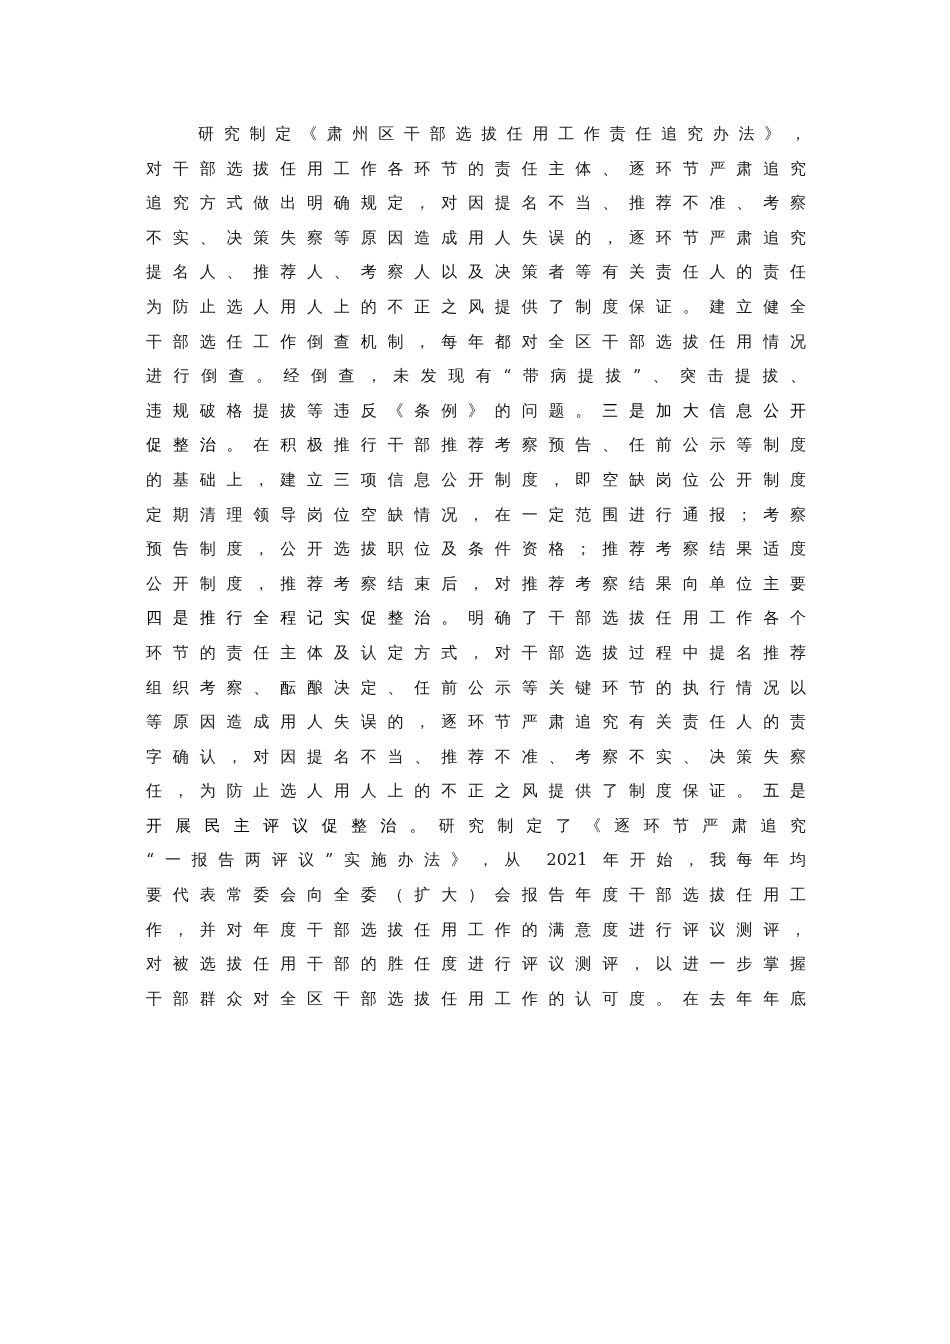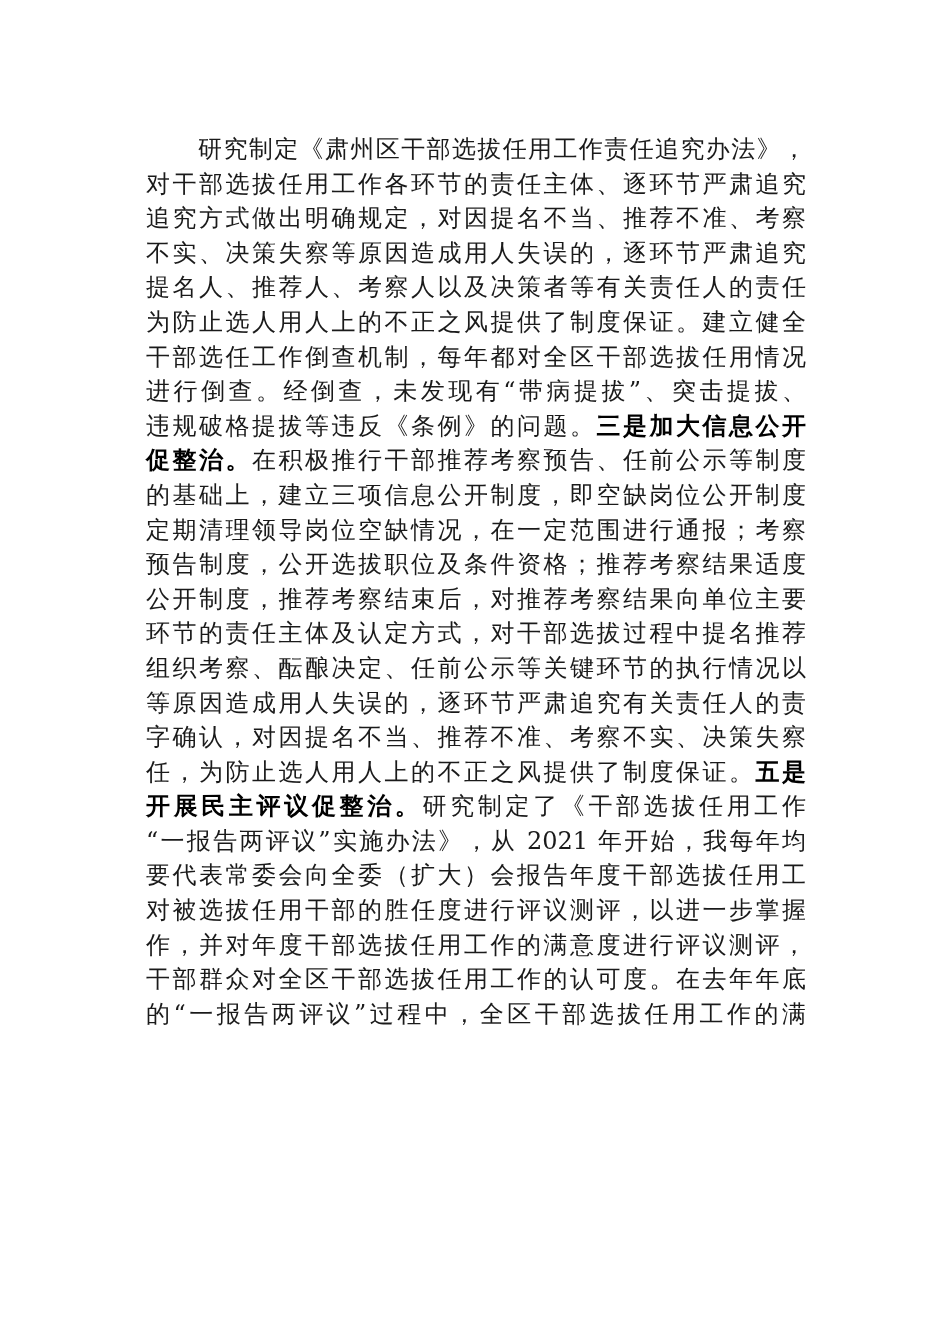--- a/index.html
+++ b/index.html
@@ -19,40 +19,39 @@
     width: 950px;
     height: 1344px;
     background: #ffffff;
   }
   .body-text {
     position: absolute;
     left: 146px;
     top: 117px;
     width: 660px;
     font-family: "DejaVu Serif", "Liberation Serif", serif;
-    font-size: 24px;
+    font-size: 16px;
     color: #1a1a1a;
-    margin-top: 15px;
   }
   .line {
     display: block;
     height: 34.6px;
     line-height: 34.6px;
     white-space: nowrap;
     text-align: justify;
     text-align-last: justify;
   }
   .line.last {
     text-align-last: left;
   }
   .line.indent {
     padding-left: 52px;
   }
   .seg-bold {
-    font-weight: bold;
+    font-weight: normal;
     font-family: "DejaVu Sans", "Liberation Sans", sans-serif;
     color: #000000;
   }
 </style>
 </head>
 <body>
 
 <div class="page">
   <div class="body-text" id="body-text">
       <span class="line indent"><span>研究制定《肃州区干部选拔任用工作责任追究办法》，</span></span>
@@ -62,26 +61,26 @@
       <span class="line"><span>提名人、推荐人、考察人以及决策者等有关责任人的责任</span></span>
       <span class="line"><span>为防止选人用人上的不正之风提供了制度保证。建立健全</span></span>
       <span class="line"><span>干部选任工作倒查机制，每年都对全区干部选拔任用情况</span></span>
       <span class="line"><span>进行倒查。经倒查，未发现有“带病提拔”、突击提拔、</span></span>
       <span class="line"><span>违规破格提拔等违反《条例》的问题。</span><span class="seg-bold">三是加大信息公开</span></span>
       <span class="line"><span class="seg-bold">促整治。</span><span>在积极推行干部推荐考察预告、任前公示等制度</span></span>
       <span class="line"><span>的基础上，建立三项信息公开制度，即空缺岗位公开制度</span></span>
       <span class="line"><span>定期清理领导岗位空缺情况，在一定范围进行通报；考察</span></span>
       <span class="line"><span>预告制度，公开选拔职位及条件资格；推荐考察结果适度</span></span>
       <span class="line"><span>公开制度，推荐考察结束后，对推荐考察结果向单位主要</span></span>
+      <span class="line"><span class="seg-bold">四是推行全程记实促整治。</span><span>明确了干部选拔任用工作各个</span></span>
       <span class="line"><span>环节的责任主体及认定方式，对干部选拔过程中提名推荐</span></span>
       <span class="line"><span>组织考察、酝酿决定、任前公示等关键环节的执行情况以</span></span>
       <span class="line"><span>等原因造成用人失误的，逐环节严肃追究有关责任人的责</span></span>
       <span class="line"><span>字确认，对因提名不当、推荐不准、考察不实、决策失察</span></span>
       <span class="line"><span>任，为防止选人用人上的不正之风提供了制度保证。</span><span class="seg-bold">五是</span></span>
-      <span class="line"><span class="seg-bold">开展民主评议促整治。</span><span>研究制定了《干部选拔任用工作</span></span>
+      <span class="line"><span class="seg-bold">开展民主评议促整治。</span><span>研究制定了《逐环节严肃追究</span></span>
       <span class="line"><span>“一报告两评议”实施办法》，从 2021 年开始，我每年均</span></span>
       <span class="line"><span>要代表常委会向全委（扩大）会报告年度干部选拔任用工</span></span>
+      <span class="line"><span>作，并对年度干部选拔任用工作的满意度进行评议测评，</span></span>
       <span class="line"><span>对被选拔任用干部的胜任度进行评议测评，以进一步掌握</span></span>
-      <span class="line"><span>作，并对年度干部选拔任用工作的满意度进行评议测评，</span></span>
       <span class="line"><span>干部群众对全区干部选拔任用工作的认可度。在去年年底</span></span>
-      <span class="line"><span>的“一报告两评议”过程中，全区干部选拔任用工作的满</span></span>
     </div>
 </div>
 
 </body></html>

